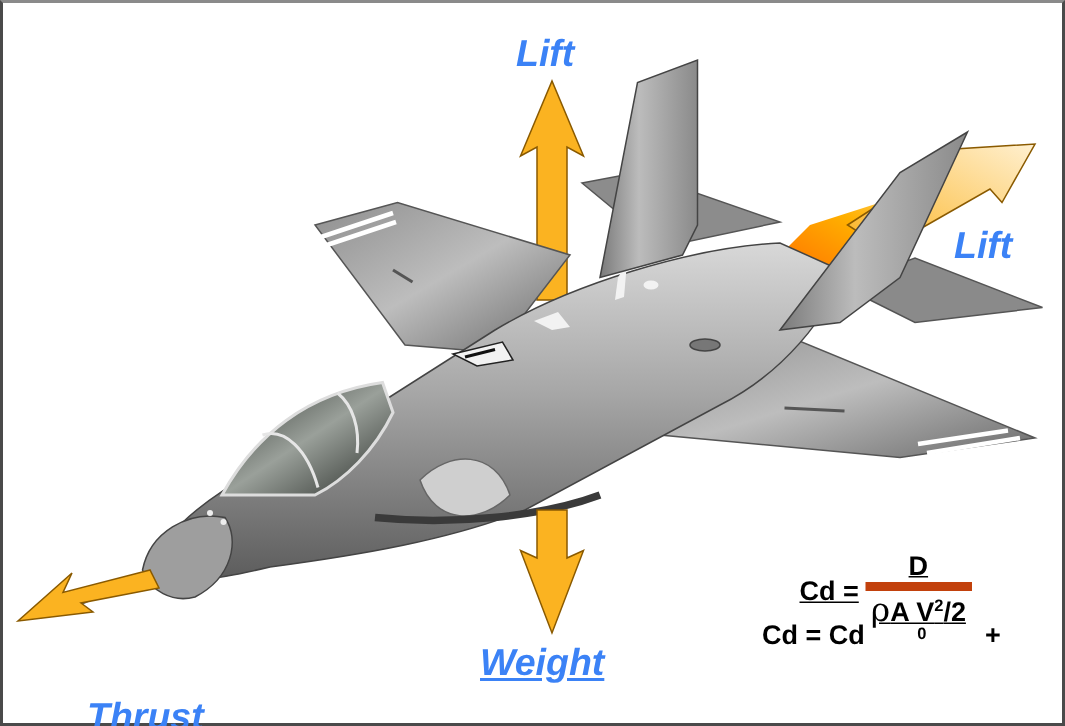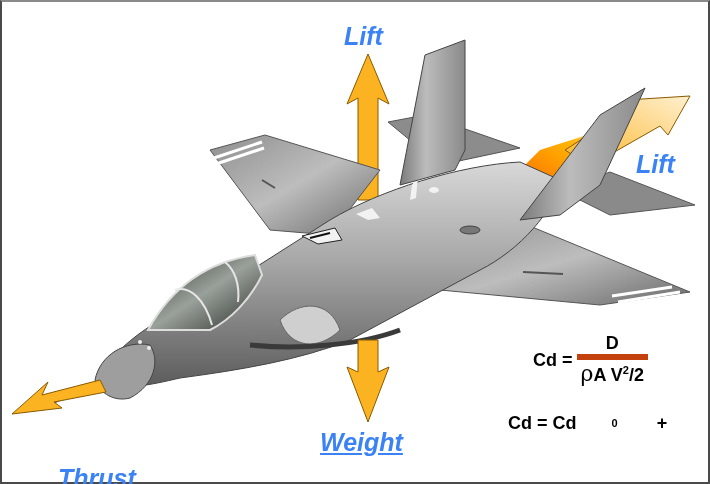--- a/index.html
+++ b/index.html
@@ -139,21 +139,21 @@
   <g>
     <polygon points="100,380 42,395 48,382 12,414 62,408 54,402 106,392" fill="#FBB321" stroke="#8A5A00" stroke-width="1"></polygon>
   </g>
 </svg>
 
 <div class="force-label" style="left:344px; top:24px;">Lift</div>
 <div class="force-label" style="left:636px; top:152px;">Lift</div>
 <div class="force-label" style="left:58px; top:438px;margin-top:28px;">Thrust</div>
 <div class="force-label" style="left:320px; top:430px;text-decoration:underline;">Weight</div>
 
-<div class="eq" style="left:533px; top:334px;">
+<div class="eq" style="left:533px; top:368px;text-decoration:underline;">
   <span>Cd =</span>
   <span class="frac">
     <span class="num">D</span>
     <span class="den"><span class="greek">ρ</span><span>A V</span><sup>2</sup><span>/2</span></span>
   </span>
 </div>
 
 <div class="eq" style="left:508px; top:414px;gap:35px;">
   <span>Cd = Cd</span>
     <sub>0</sub>

